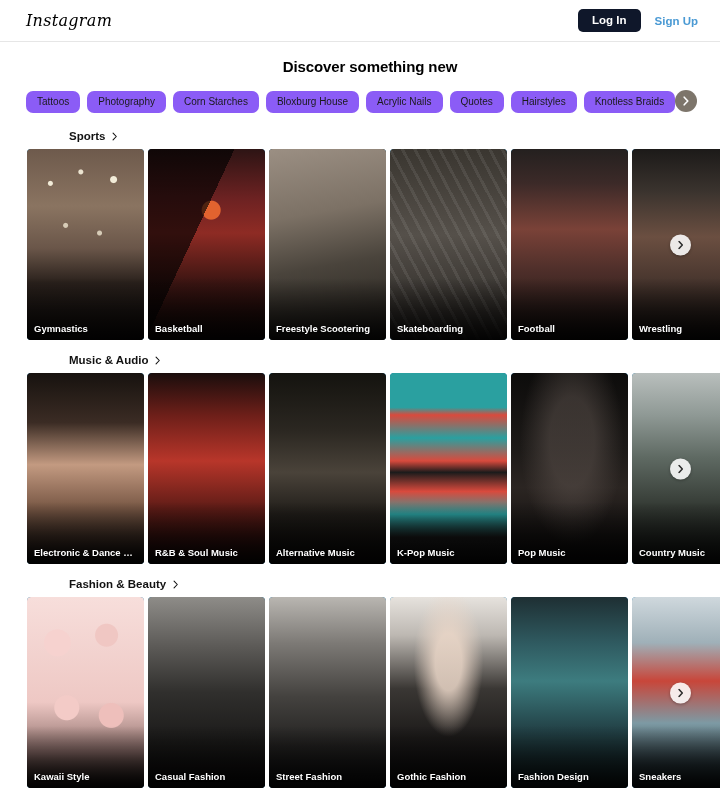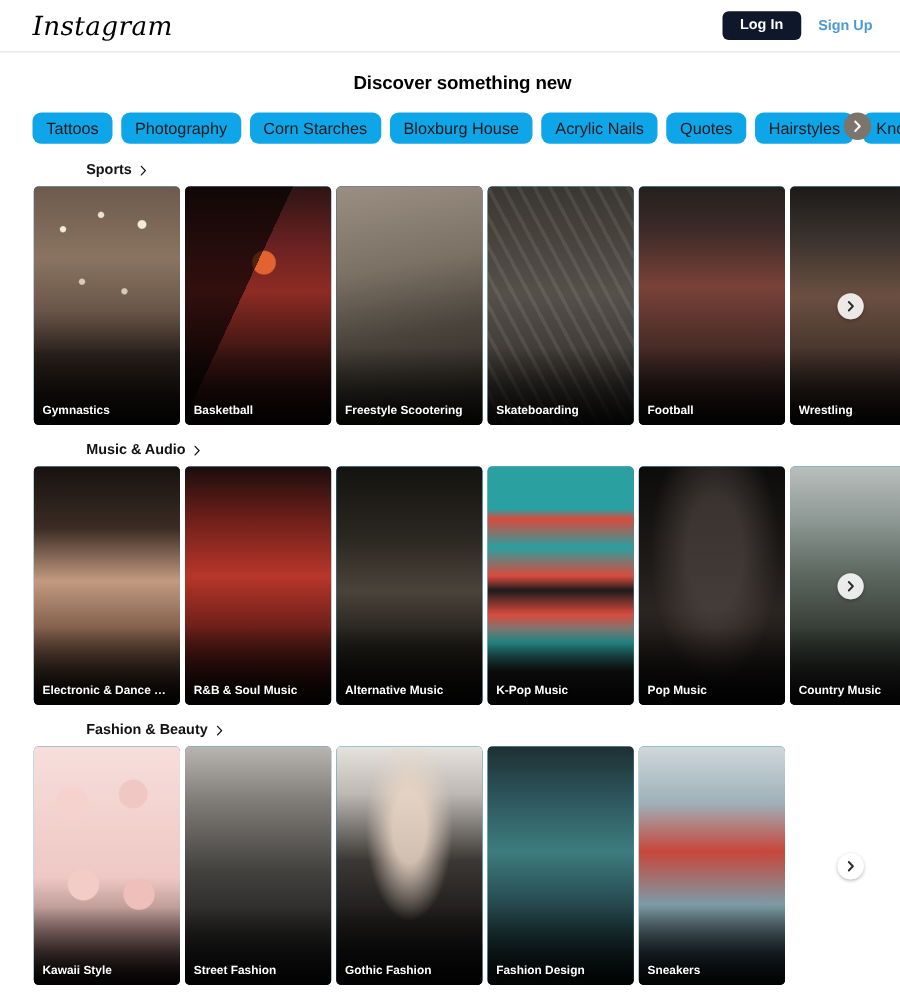--- a/index.html
+++ b/index.html
@@ -16,21 +16,21 @@
   .header {
     height:42px;
     display:flex; align-items:center; justify-content:space-between;
     padding:0 22px 0 26px;
     border-bottom:1px solid #e6e6e6;
     background:#fff;
   }
   .logo {
     font-family:"DejaVu Serif", serif;
     font-style:italic;
-    font-size:21px;
+    font-size:16px;
     letter-spacing:.3px;
     color:#000;
     user-select:none;
   }
   .header-right { display:flex; align-items:center; gap:14px; }
   .btn-login {
     background:#0f172a;
     color:#fff;
     font-size:11.5px;
     font-weight:bold;
@@ -63,23 +63,23 @@
     position:relative;
     margin-top:13px;
     padding:0 26px;
     height:28px;
   }
   .chips {
     display:flex; align-items:center; gap:7px;
     height:100%;
   }
   .chip {
-    background:#0ea5e9;
+    background:#8b5cf6;
     border-radius:7px;
-    font-size:13px;
+    font-size:10px;
     color:#1a1a1a;
     padding:6px 11px;
     white-space:nowrap;
     cursor:pointer;
     line-height:1;
   }
   .chips-next {
     position:absolute;
     right:23px; top:2px;
     width:22px; height:22px;
@@ -339,20 +339,25 @@
         </svg>
       </div>
       <div class="row">
         <div class="row-track">
           <div class="card">
             <div class="card-art a-kawaii"></div>
             <div class="card-shade"></div>
             <div class="card-label">Kawaii Style</div>
           </div>
           <div class="card">
+            <div class="card-art a-casual"></div>
+            <div class="card-shade"></div>
+            <div class="card-label">Casual Fashion</div>
+          </div>
+          <div class="card">
             <div class="card-art a-street"></div>
             <div class="card-shade"></div>
             <div class="card-label">Street Fashion</div>
           </div>
           <div class="card">
             <div class="card-art a-gothic"></div>
             <div class="card-shade"></div>
             <div class="card-label">Gothic Fashion</div>
           </div>
           <div class="card">

